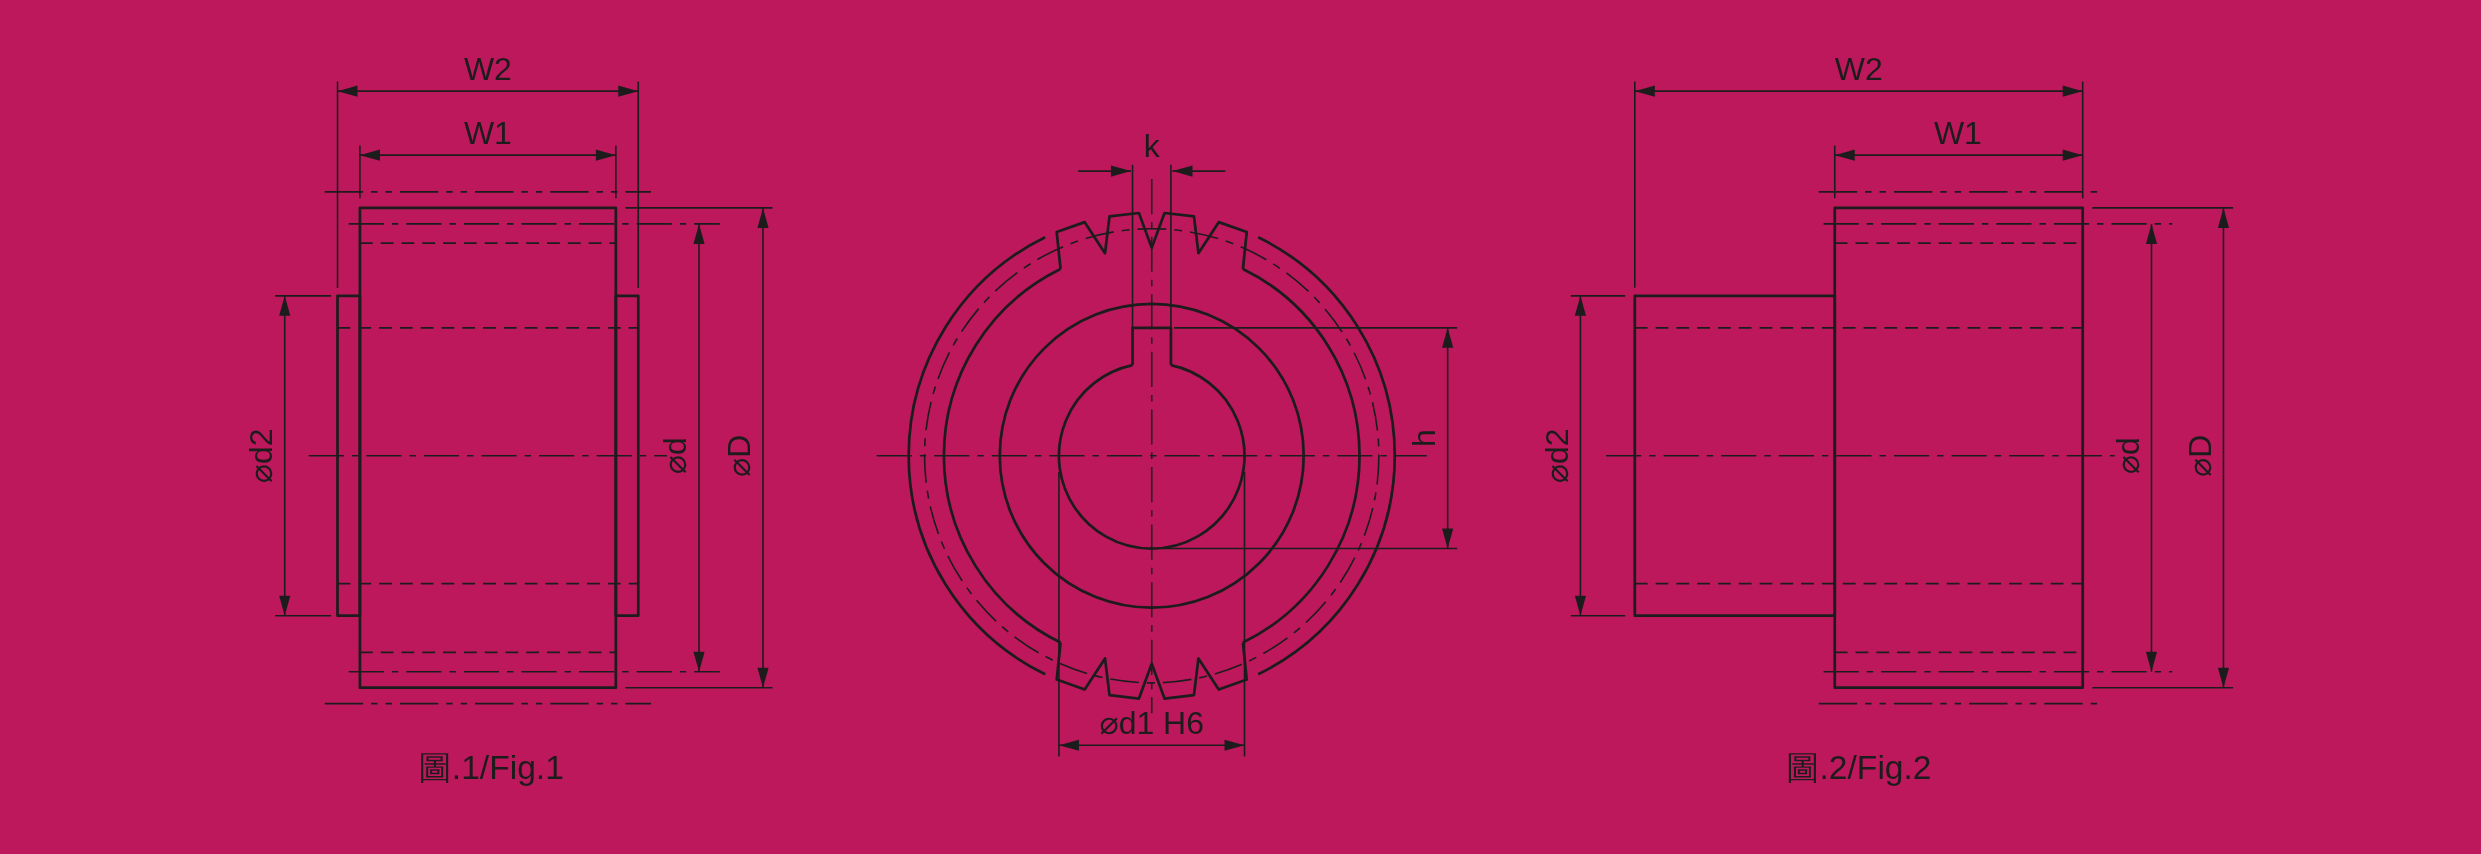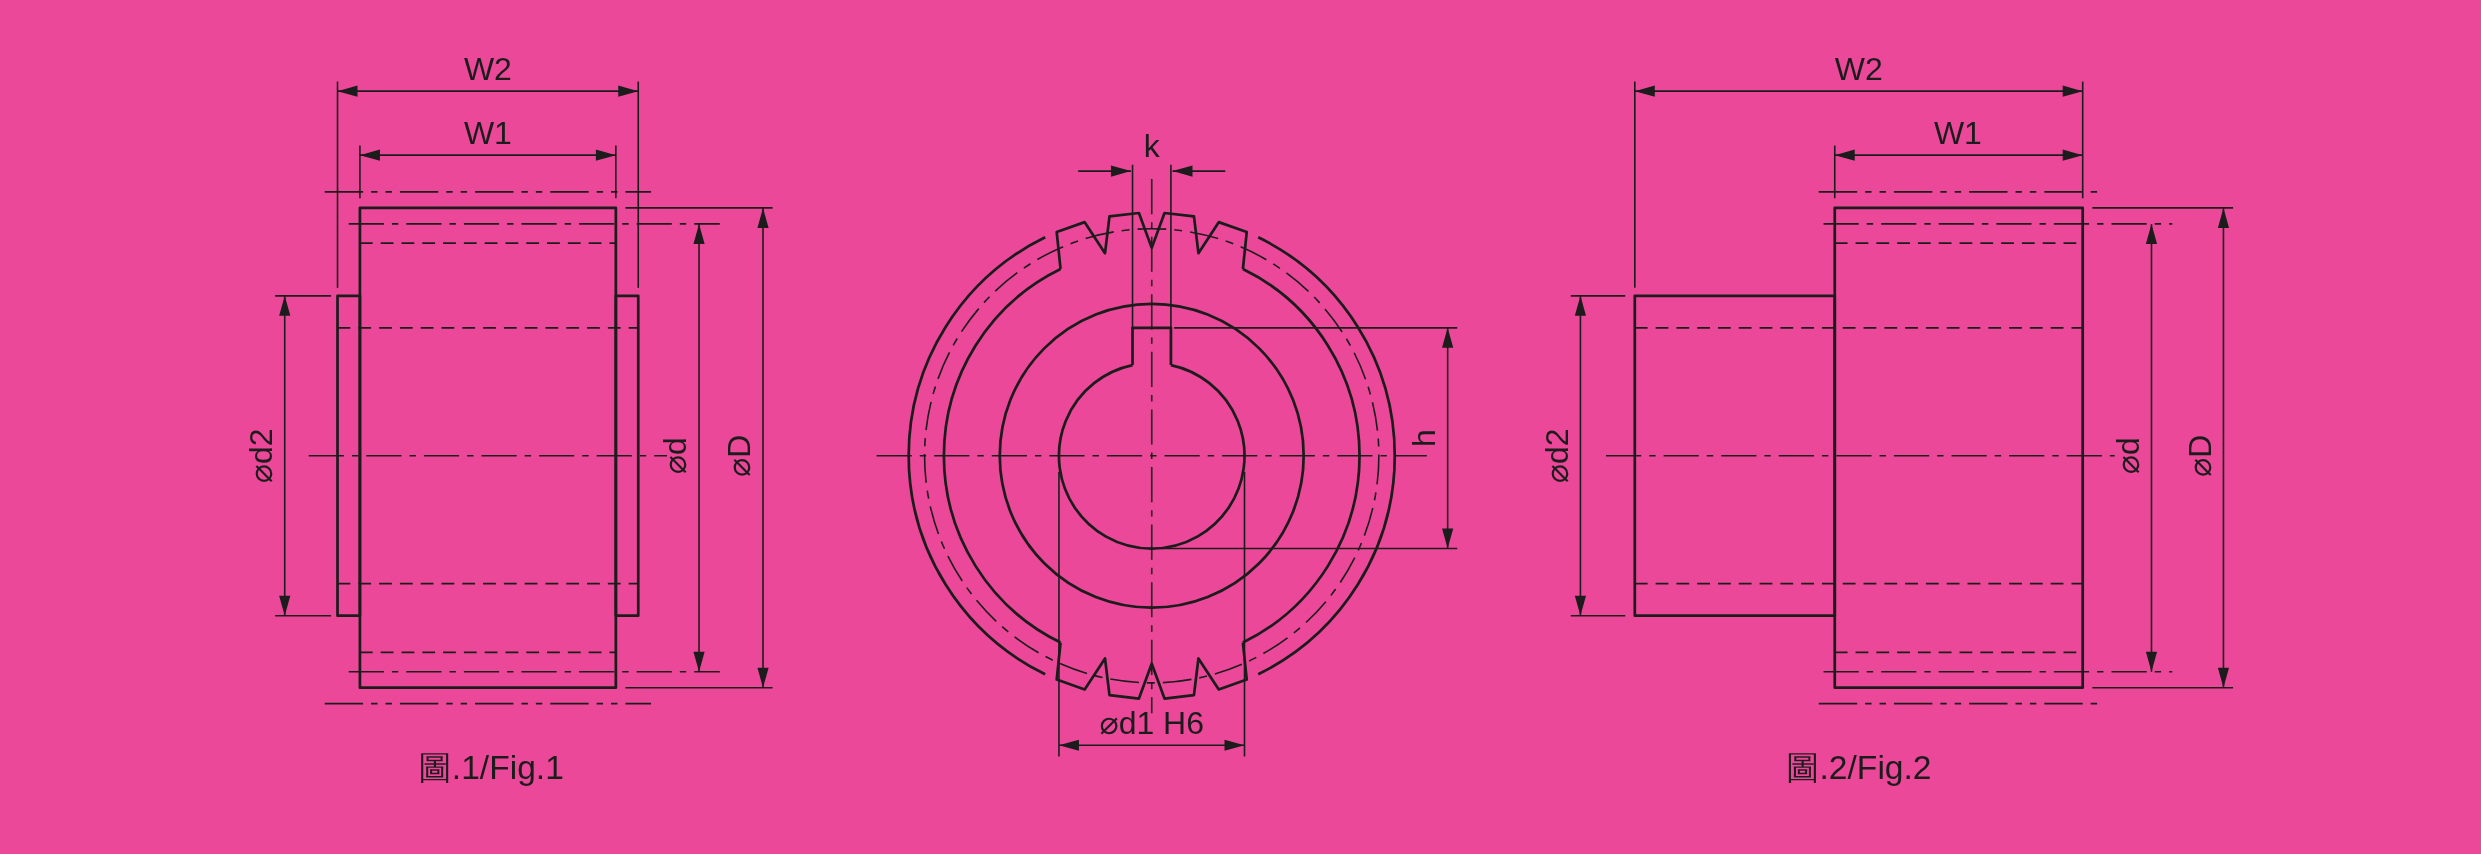--- a/index.html
+++ b/index.html
@@ -4,21 +4,21 @@
 <style>
   html, body {
     margin: 0;
     padding: 0;
     background: #ffffff;
   }
   .stage {
     position: relative;
     width: 2481px;
     height: 854px;
-    background: #ec4899;
+    background: #be185d;
     overflow: hidden;
   }
   svg { display: block; }
   .outline { fill: none; stroke: #1c1c1c; stroke-width: 1.7; stroke-linejoin: round; }
   .thin    { fill: none; stroke: #1c1c1c; stroke-width: 1; }
   .dashed  { fill: none; stroke: #1c1c1c; stroke-width: 1.1; stroke-dasharray: 8 5; }
   .center  { fill: none; stroke: #1c1c1c; stroke-width: 1; stroke-dasharray: 22 5 4 5; }
   .pitchc  { fill: none; stroke: #1c1c1c; stroke-width: 1; stroke-dasharray: 18 5 5 5; }
   .phantom { fill: none; stroke: #1c1c1c; stroke-width: 1; stroke-dasharray: 24 5 4 5 4 5; }
   .dim     { fill: none; stroke: #1c1c1c; stroke-width: 1; }

